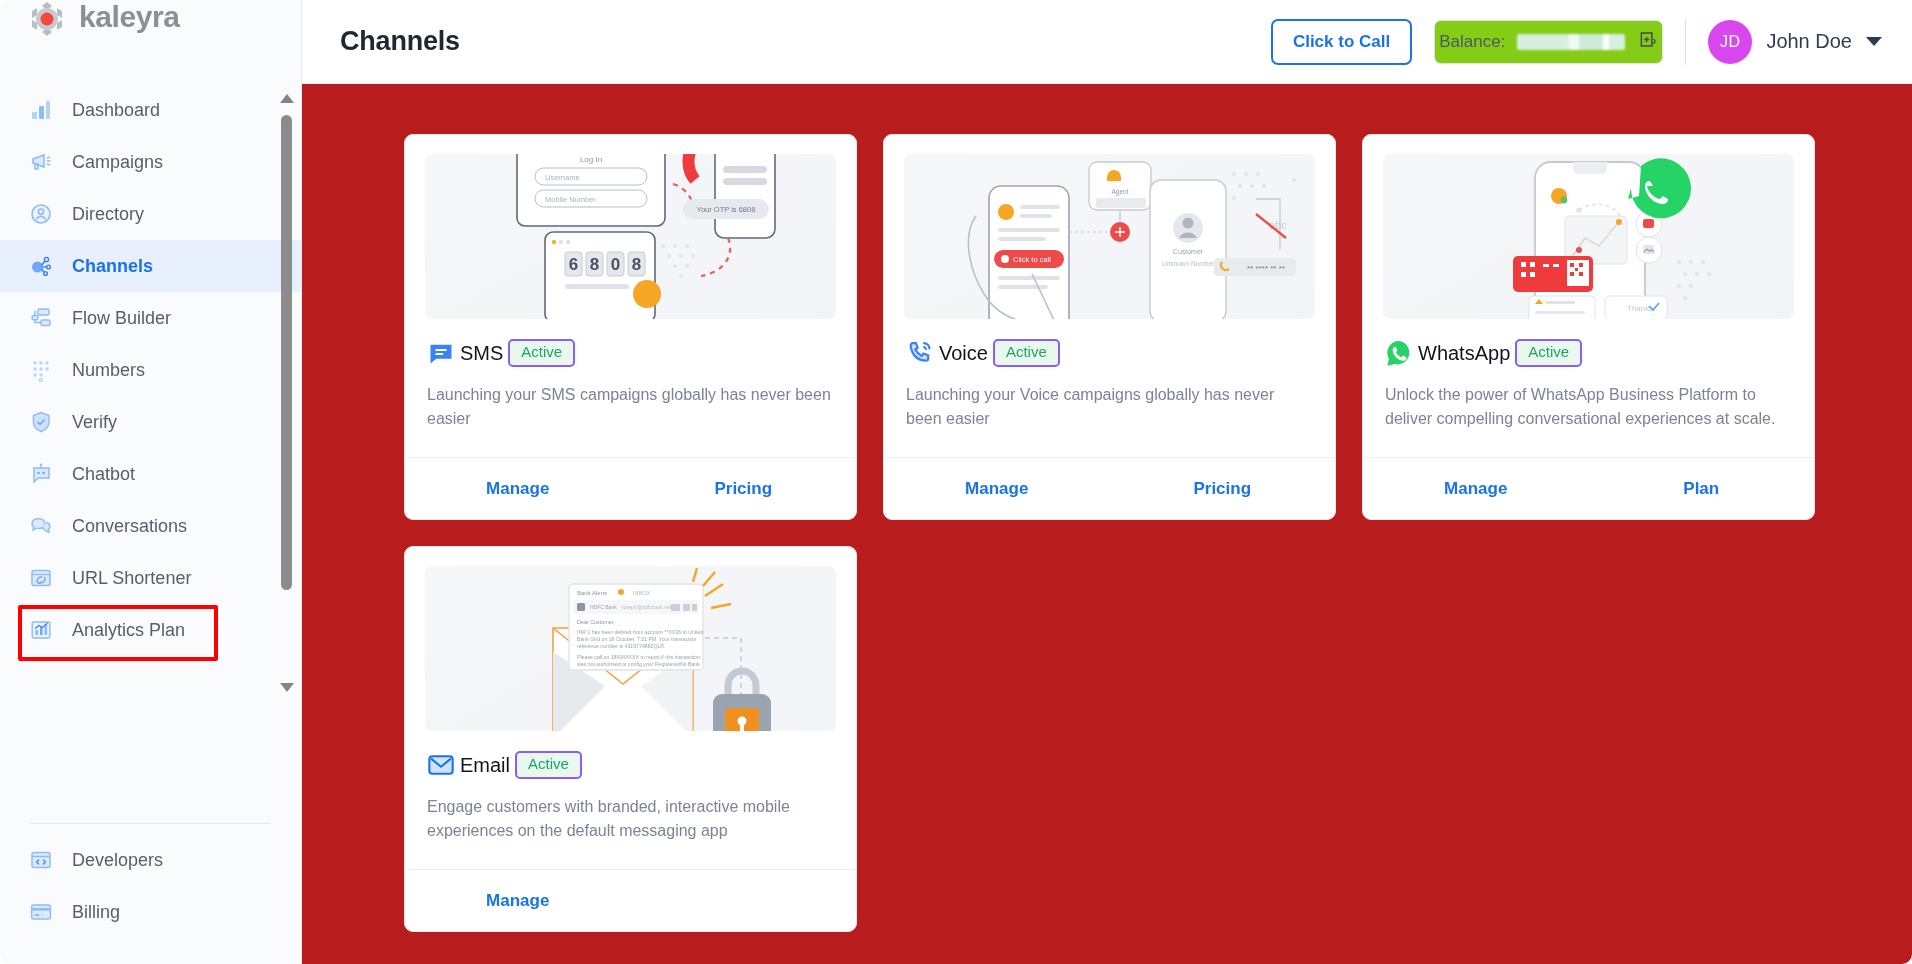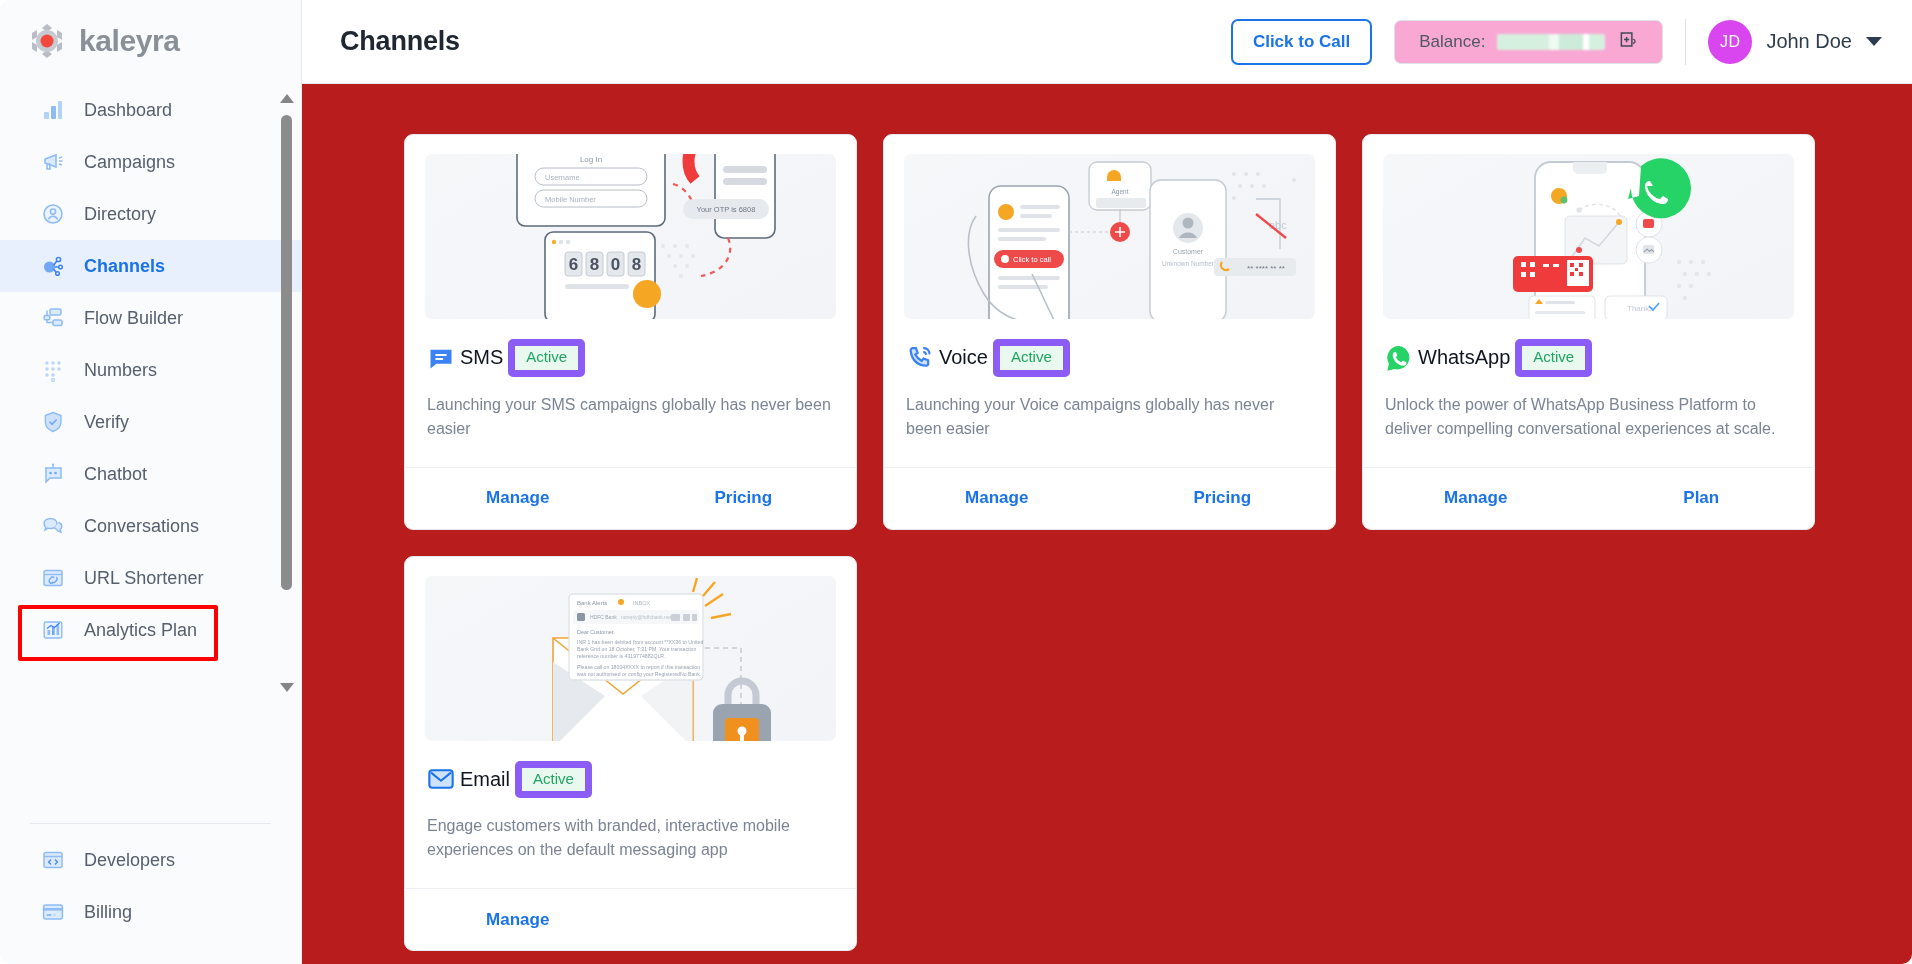--- a/index.html
+++ b/index.html
@@ -25,42 +25,42 @@
     background: #fafbfd;
     border-right: 1px solid #e7ebf0;
     display: flex;
     flex-direction: column;
     position: relative;
     flex: 0 0 302px;
   }
   .brand {
     height: 82px;
     display: flex;
-    align-items: center;
+    align-items: flex-start;
     gap: 13px;
     padding-left: 28px;
   }
   .brand-logo { width: 38px; height: 38px; display:block; }
   .brand-name {
     font-size: 30px;
     font-weight: bold;
     color: #8a9099;
     letter-spacing: -0.4px;
   }
   .nav {
     flex: 1 1 auto;
     padding-top: 2px;
     overflow: hidden;
   }
   .nav-item {
     height: 52px;
     display: flex;
     align-items: center;
     gap: 18px;
-    padding-left: 40px;
+    padding-left: 28px;
     cursor: pointer;
     position: relative;
   }
   .nav-item .ico { width: 26px; height: 26px; flex: 0 0 26px; display:flex; align-items:center; justify-content:center;}
   .nav-item .lbl {
     font-size: 18px;
     color: #555f6d;
   }
   .nav-item.active {
     background: #e8f0fe;
@@ -152,22 +152,22 @@
     font-family: inherit;
     white-space: nowrap;
   }
   .balance-box {
     border: 1px solid #dde2e9;
     border-radius: 7px;
     height: 44px;
     display: flex;
     align-items: center;
     gap: 12px;
-    padding: 0 24px;
-    background: #f9a8d4;
+    padding: 0 4px;
+    background: #84cc16;
     cursor: pointer;
   }
   .balance-label { font-size: 17px; color: #4e5866; white-space: nowrap;}
   .balance-value {
     width: 108px; height: 16px;
     border-radius: 2px;
     background:
       linear-gradient(90deg,
         #d6f0e0 0px, #d6f0e0 52px,
         #eefaf2 52px, #eefaf2 62px,
@@ -226,21 +226,21 @@
   .card-head {
     display: flex; align-items: center; gap: 5px;
     margin-bottom: 16px;
   }
   .card-head .chico { width: 28px; height: 28px; flex:0 0 28px; }
   .card-title { font-size: 20px; color: #101520; }
   .badge {
     font-size: 15px;
     color: #1fa463;
     background: #e9f9ef;
-    border: 7px solid #8b5cf6;
+    border: 2px solid #8b5cf6;
     border-radius: 5px;
     padding: 3px 11px 4px 11px;
     line-height: 1.1;
   }
   .card-desc {
     font-size: 16px;
     color: #7b8494;
     line-height: 1.5;
     padding-bottom: 26px;
     min-height: 74px;

